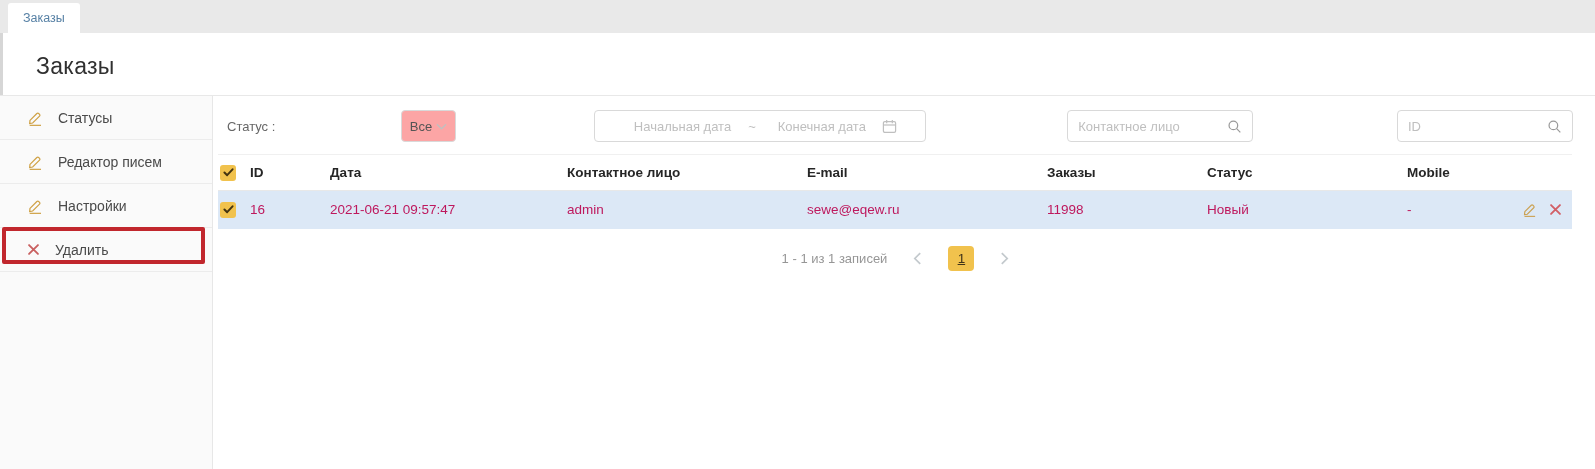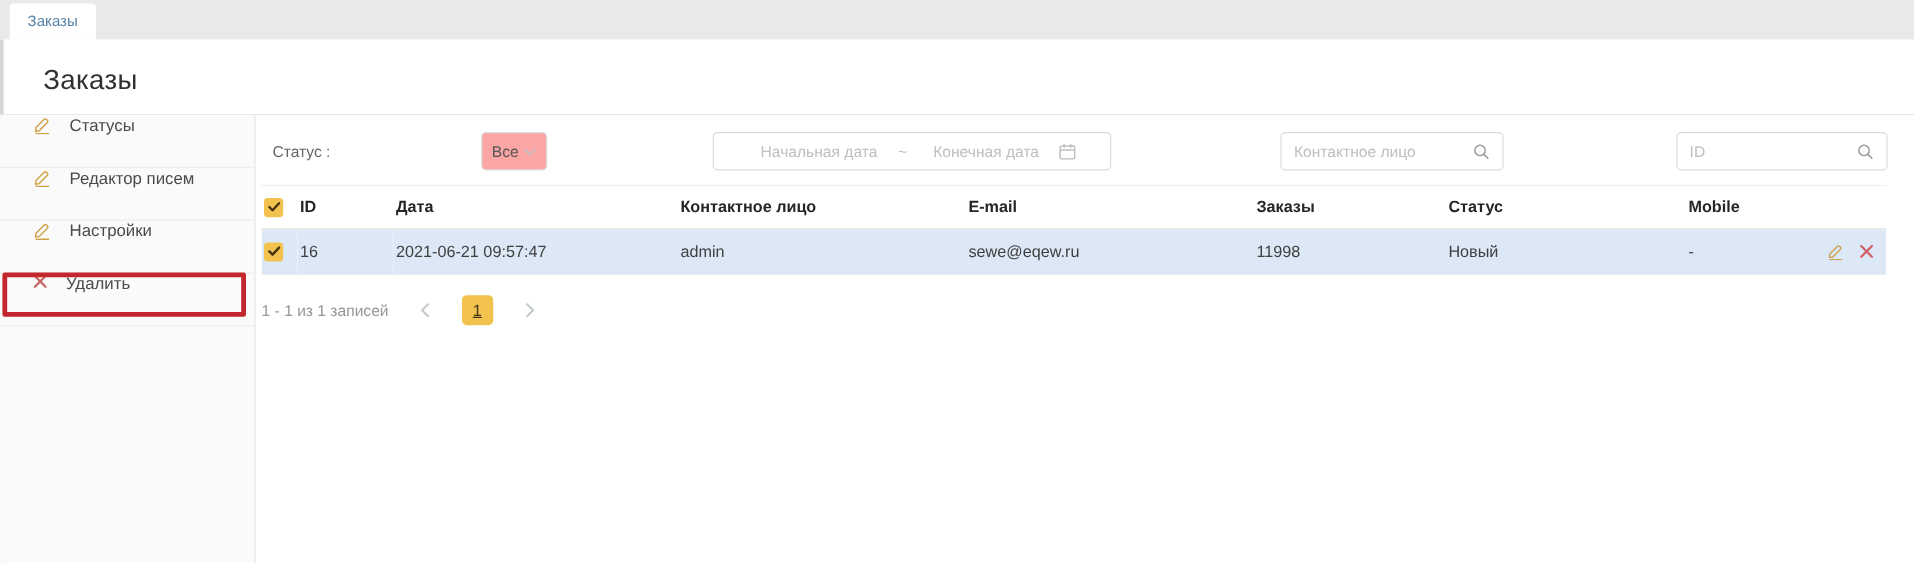--- a/index.html
+++ b/index.html
@@ -51,21 +51,21 @@
   .sidebar {
     width: 213px;
     background: #fafafa;
     border-right: 1px solid #e7e7e7;
     position: relative;
     flex-shrink: 0;
   }
   .side-item {
     height: 44px;
     display: flex;
-    align-items: flex-start;
+    align-items: center;
     padding-left: 27px;
     gap: 15px;
     border-bottom: 1px solid #ececec;
     font-size: 14px;
     color: #4a4a4a;
     cursor: pointer;
   }
   .side-item .ico { display: flex; align-items: center; }
   .ico-pencil { color: #cfa145; }
   .ico-x-side { color: #c96060; }
@@ -131,21 +131,21 @@
   table.grid { border-collapse: collapse; table-layout: fixed; width: 1354px; }
   table.grid th, table.grid td {
     padding: 0 4px 0 2px;
     font-size: 13.5px;
     text-align: left;
     overflow: hidden;
     white-space: nowrap;
   }
   table.grid thead tr { height: 36px; border-top: 1px solid #f0f0f0; border-bottom: 1px solid #e8e8e8; }
   table.grid thead th { font-weight: 700; color: #262626; }
-  table.grid tbody tr { height: 38px; background: var(--row-selected, #dce8f6); color: #404040; }
+  table.grid tbody tr { height: 38px; background: var(--row-selected, #dce8f6); color: #be185d; }
   .col-check { width: 30px; }
   .col-id { width: 80px; }
   .col-date { width: 237px; }
   .col-contact { width: 240px; }
   .col-email { width: 240px; }
   .col-total { width: 160px; }
   .col-status { width: 200px; }
   .col-mobile { width: 110px; }
   .col-actions { width: 57px; }
   th.center, td.center { text-align: center; }
@@ -158,21 +158,21 @@
   }
   .actions-cell { display: flex; align-items: center; justify-content: flex-end; gap: 12px; padding-right: 6px; }
   .act-edit { color: #cba152; cursor: pointer; display: flex; }
   .act-del { color: #d25f66; cursor: pointer; display: flex; }
 
   
   .pagination {
     margin-top: 17px;
     display: flex;
     align-items: center;
-    justify-content: flex-start;
+    justify-content: center;
     gap: 26px;
     padding-right: 0;
   }
   .pg-summary { font-size: 13px; color: #969696; }
   .pg-arrow { color: #c3c9cd; display: flex; align-items: center; cursor: pointer; }
   .pg-page {
     min-width: 26px; height: 25px;
     background: var(--accent-amber, #f1c24d);
     border-radius: 4px;
     display: flex; align-items: center; justify-content: center;

